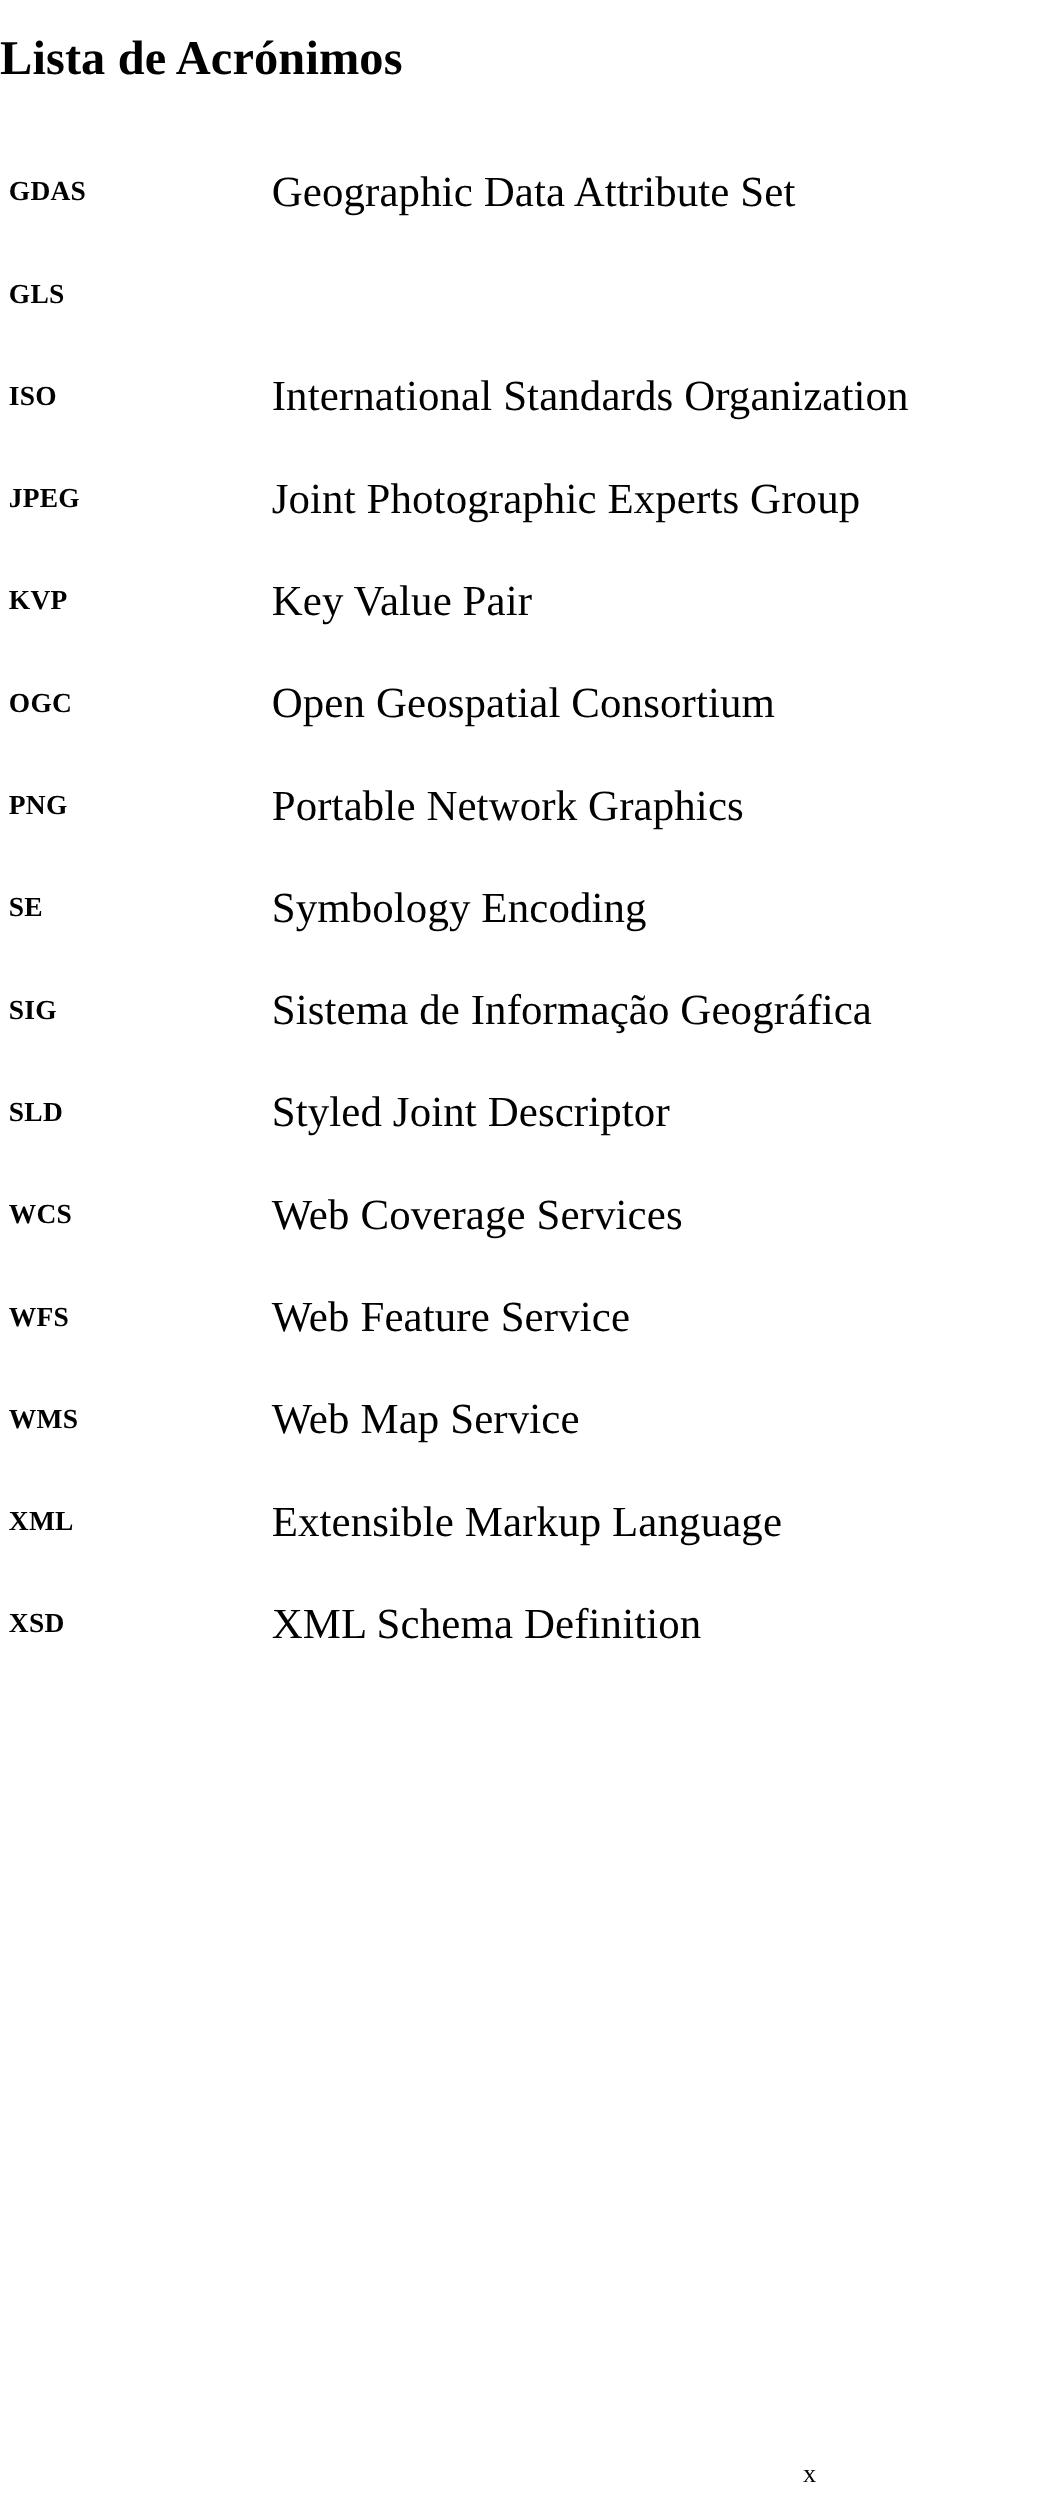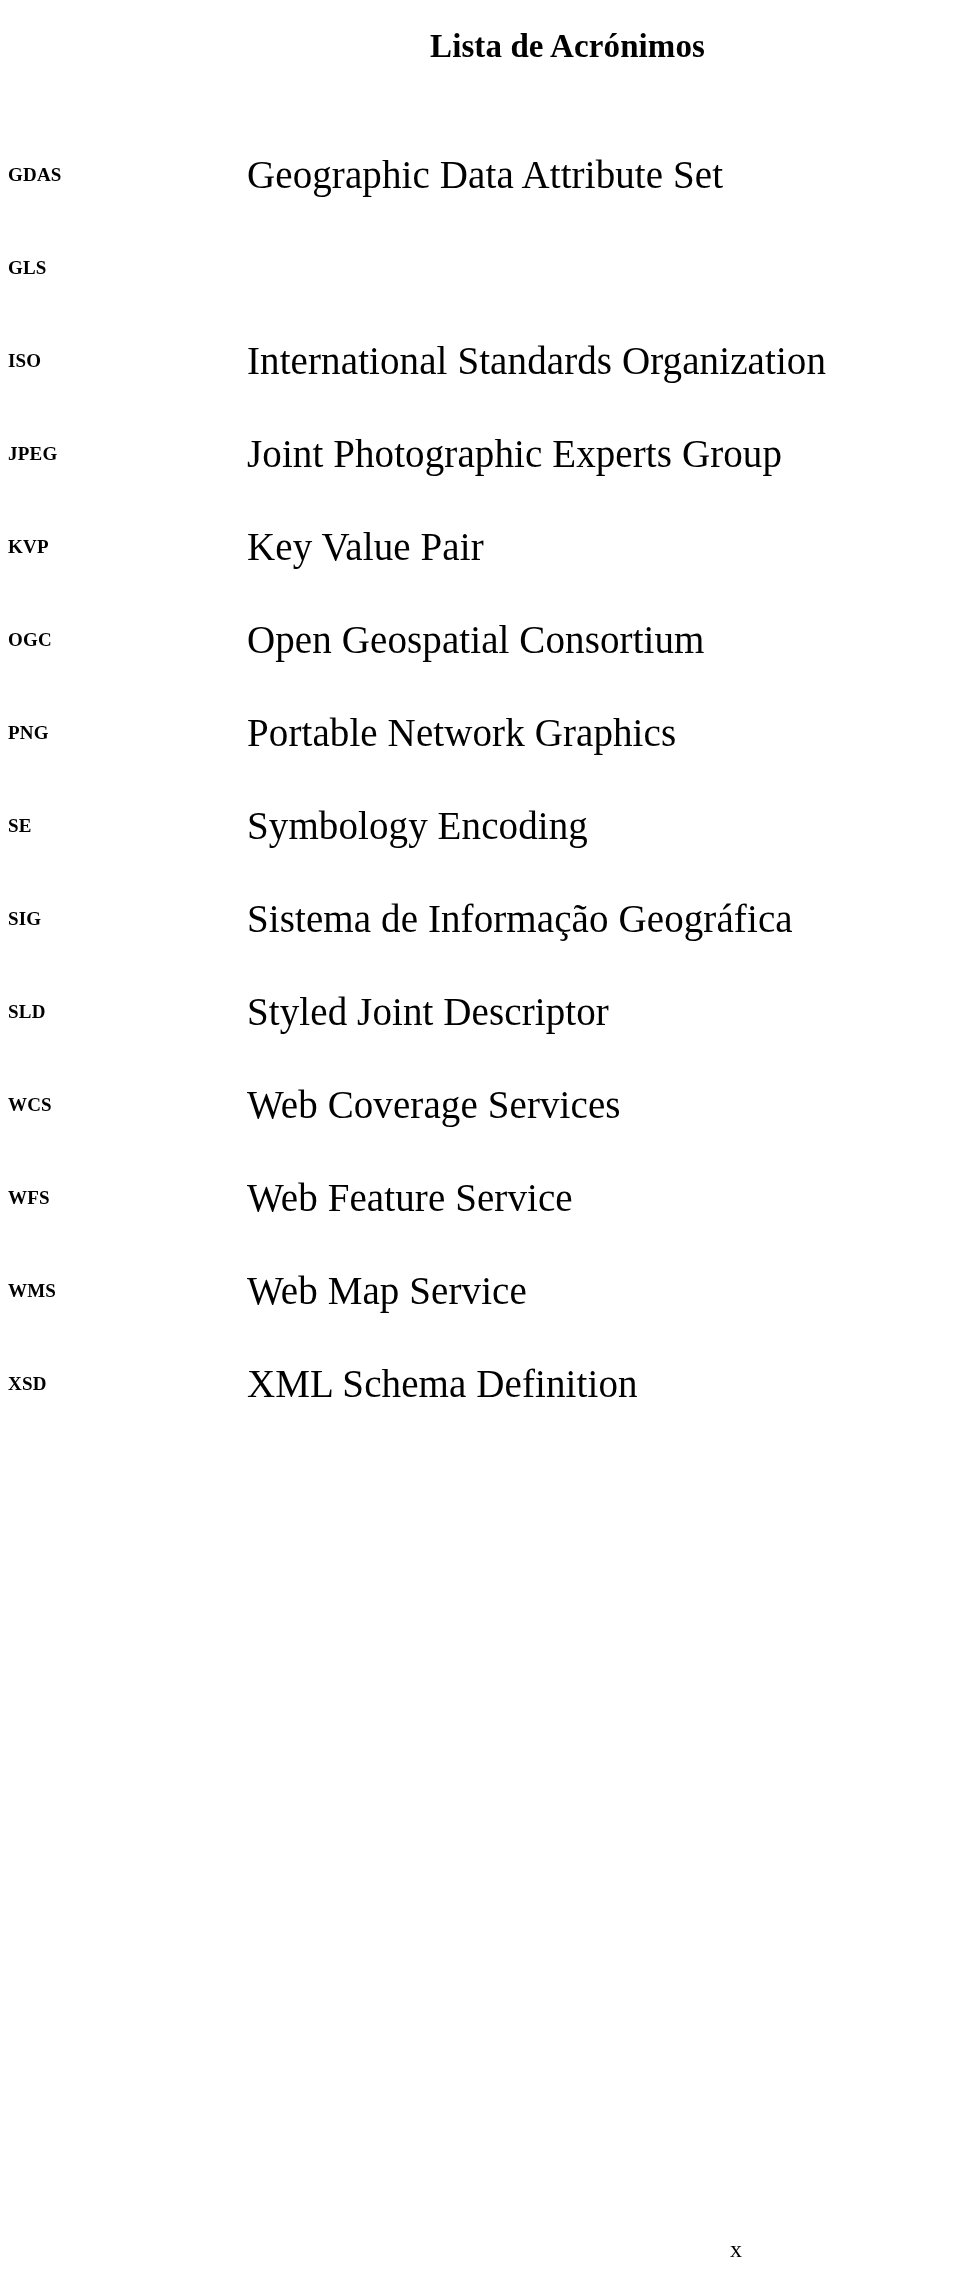--- a/index.html
+++ b/index.html
@@ -24,22 +24,22 @@
     width: 960px;
     height: 2273px;
   }
 
   
   .doc-title {
     position: absolute;
     left: 0;
     top: 0;
     width: 705px;
-    text-align: right;
-    font-size: 33px;
+    text-align: left;
+    font-size: 44px;
     font-weight: bold;
     line-height: 48px;
     letter-spacing: 0.1px;
     white-space: nowrap;
   }
 
   
   .acronym-list {
     position: absolute;
     left: 0;
@@ -50,21 +50,21 @@
   .acronym-row {
     position: relative;
     height: 93px;
     line-height: 93px;
   }
 
   .acronym-term {
     position: absolute;
     left: 8px;
     top: 0;
-    font-size: 19px;
+    font-size: 25px;
     font-weight: bold;
     line-height: 44px;
     white-space: nowrap;
     letter-spacing: 0.2px;
   }
 
   .acronym-def {
     position: absolute;
     left: 247px;
     top: 0;
@@ -140,20 +140,24 @@
       </div>
       <div class="acronym-row">
         <div class="acronym-term">WFS</div>
         <div class="acronym-def">Web Feature Service</div>
       </div>
       <div class="acronym-row">
         <div class="acronym-term">WMS</div>
         <div class="acronym-def">Web Map Service</div>
       </div>
       <div class="acronym-row">
+        <div class="acronym-term">XML</div>
+        <div class="acronym-def">Extensible Markup Language</div>
+      </div>
+      <div class="acronym-row">
         <div class="acronym-term">XSD</div>
         <div class="acronym-def">XML Schema Definition</div>
       </div>
     </div>
 
   <div class="page-number">x</div>
 
 </div>
 
 </body></html>

